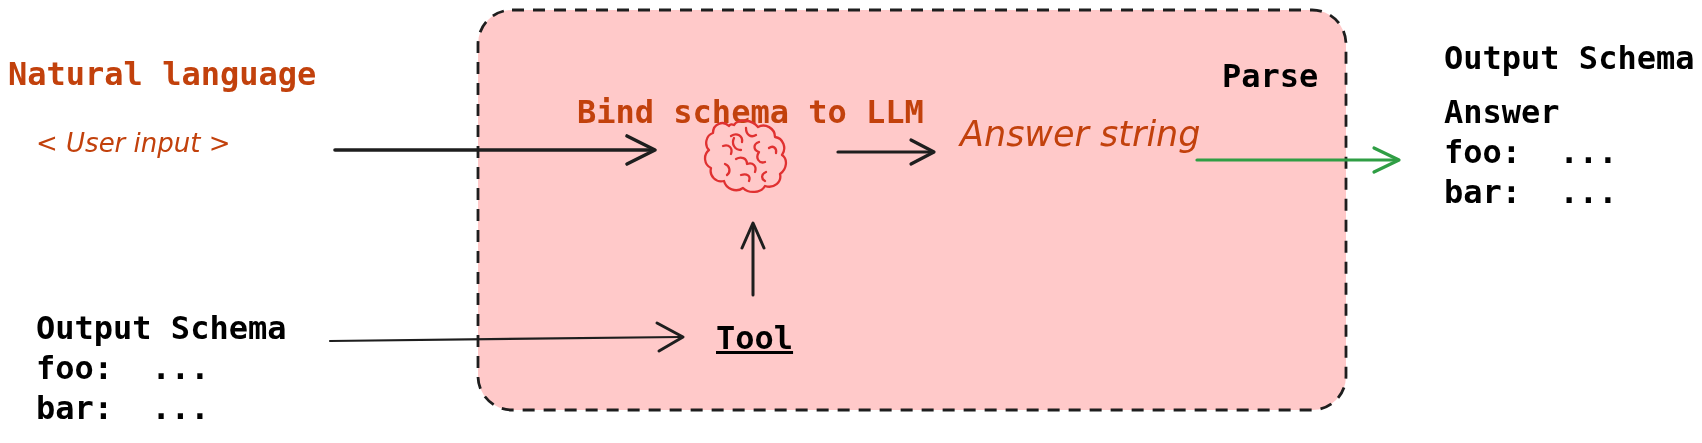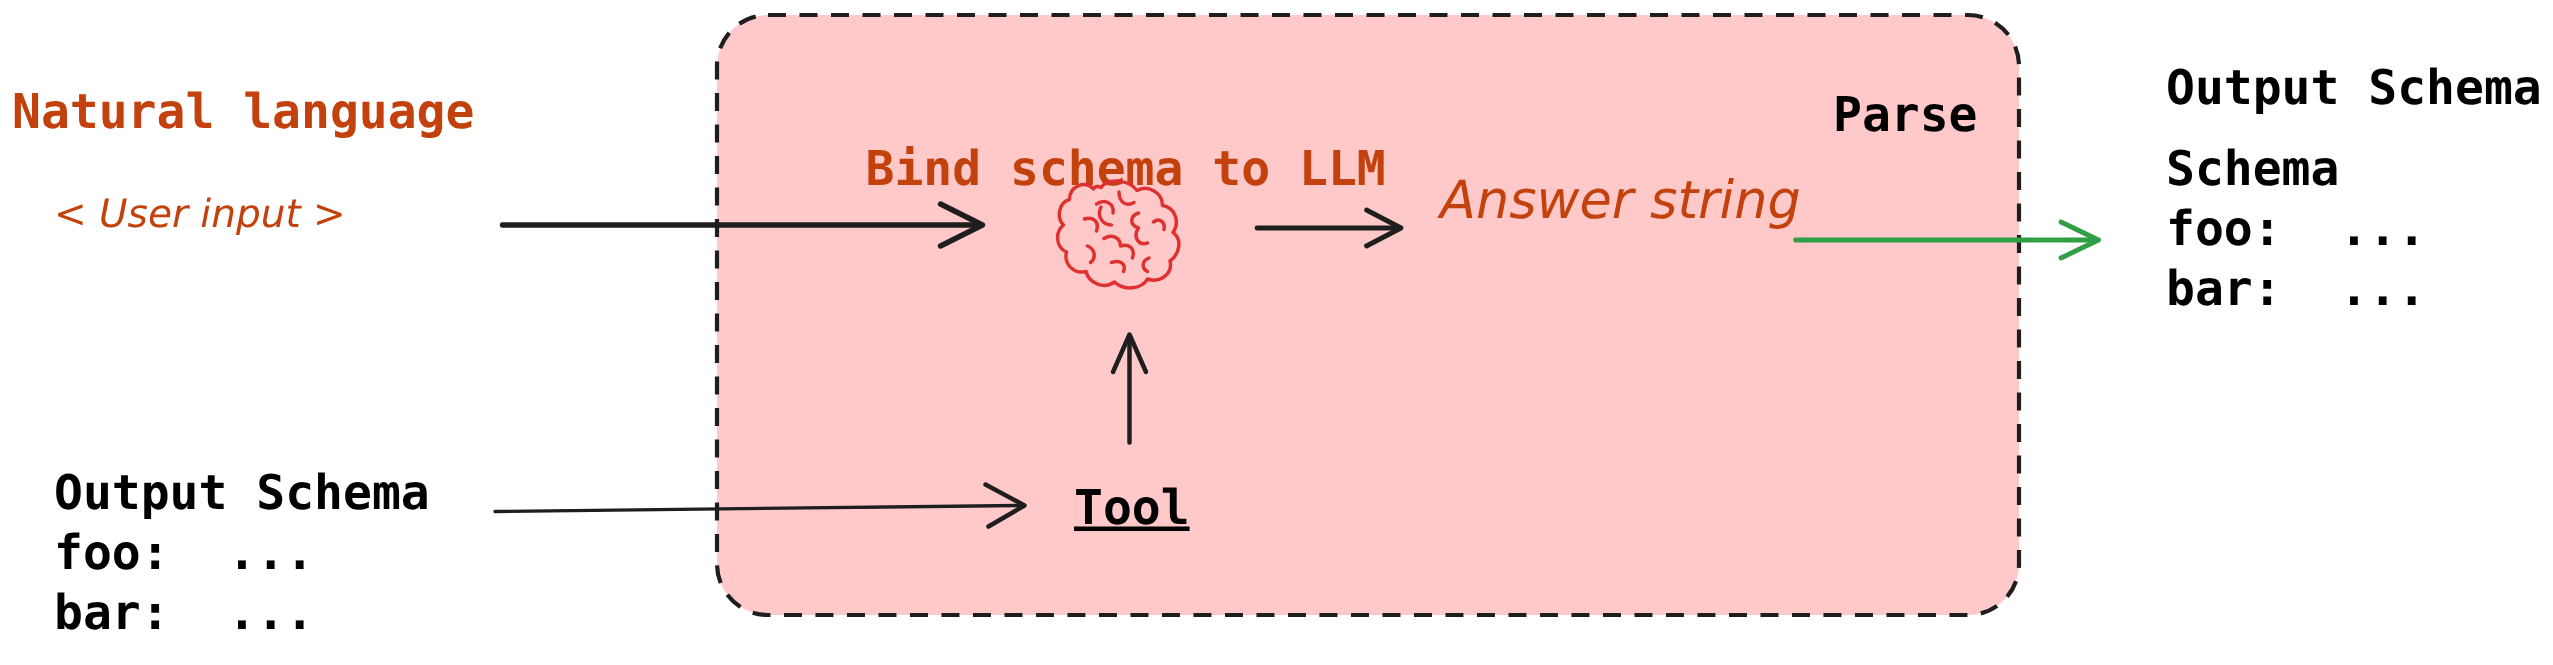--- a/index.html
+++ b/index.html
@@ -99,18 +99,18 @@
     <path d="M68,34 C72,31 76,34 75,39"></path>
     <path d="M33,24 C30,30 34,36 40,36"></path>
   </svg>
 
   <div class="abs hand ink" style="left:960px; top:114px; font-size:35px;">Answer string</div>
 
   <div class="abs mono green" style="left:716px; top:318px;text-decoration:underline;">Tool</div>
 
   <div class="abs" style="left:1444px; top:38px;">
     <div class="mono green title-gap">Output Schema</div>
-    <div class="mono green">Schema</div>
+    <div class="mono green">Answer</div>
     <div class="mono green">foo:  ...</div>
     <div class="mono green">bar:  ...</div>
   </div>
 
 </div>
 
 </body></html>

